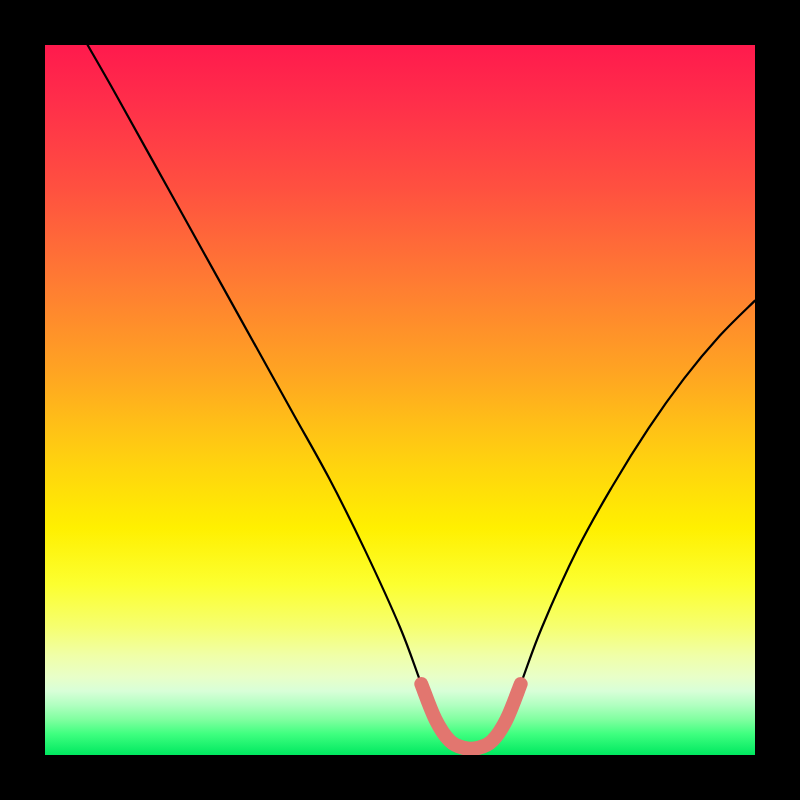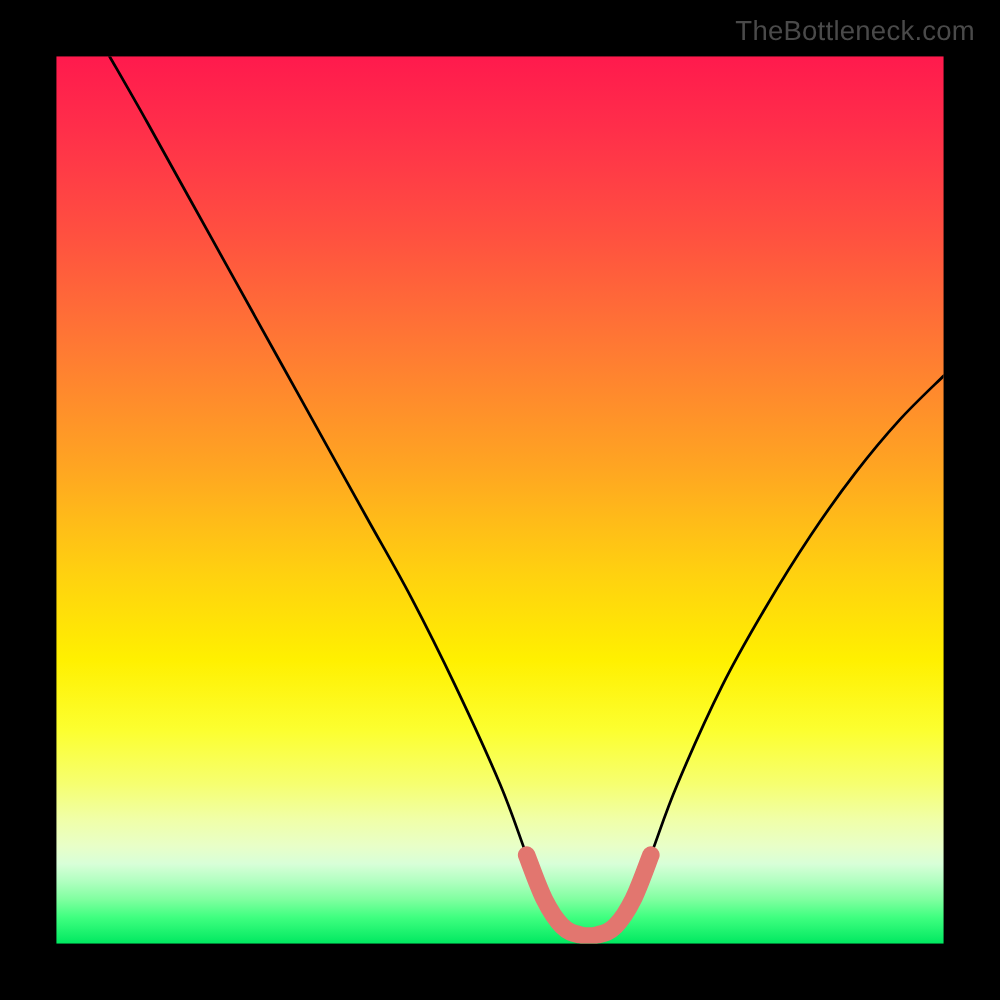--- a/index.html
+++ b/index.html
@@ -61,21 +61,20 @@
     color: #4a4a4a;
     font-size: 22px;
     letter-spacing: 0.2px;
   }
 </style>
 </head>
 <body>
 
 <div class="frame">
 
-  <div class="watermark">TheBottleneck.com</div>
 
   <div class="plot">
     <div class="gradient"></div>
     <svg class="curve" viewBox="0 0 710 710" preserveAspectRatio="none">
       <path id="main-curve" fill="none" stroke="#000" stroke-width="2.2" stroke-linecap="round" d="M 42.6 0 C 47.712 8.945999999999987, 59.498000000000005 29.251999999999928, 71 49.69999999999993 C 82.502 70.14799999999994, 93.72 90.596, 106.5 113.60000000000002 C 119.28 136.60400000000004, 129.22 154.496, 142 177.5 C 154.78 200.504, 164.72 218.396, 177.5 241.39999999999998 C 190.28 264.404, 200.22 282.296, 213 305.3 C 225.78 328.30400000000003, 235.71999999999997 346.196, 248.49999999999997 369.2 C 261.28 392.20399999999995, 271.21999999999997 408.818, 284 433.09999999999997 C 296.78000000000003 457.38199999999995, 306.72 477.262, 319.5 504.1 C 332.28 530.938, 344.776 557.918, 355 582.2 C 365.224 606.4820000000001, 369.91 622.386, 376.3 639 C 382.69 655.614, 385.38800000000003 664.276, 390.50000000000006 674.5 C 395.6120000000001 684.724, 399.588 690.688, 404.7 695.8 C 409.81199999999995 700.9119999999999, 413.78799999999995 701.622, 418.9 702.9 C 424.012 704.178, 427.98799999999994 704.178, 433.09999999999997 702.9 C 438.212 701.622, 442.188 700.9119999999999, 447.3 695.8 C 452.41200000000003 690.688, 456.388 684.724, 461.5 674.5 C 466.612 664.276, 469.31000000000006 655.614, 475.70000000000005 639 C 482.09000000000003 622.386, 486.77599999999995 606.4820000000001, 496.99999999999994 582.2 C 507.22399999999993 557.918, 519.72 529.6600000000001, 532.5 504.1 C 545.28 478.54, 555.22 461.926, 568 440.2 C 580.78 418.474, 590.72 402.57, 603.5 383.4 C 616.28 364.22999999999996, 626.22 350.31399999999996, 639 333.7 C 651.78 317.086, 661.72 305.158, 674.5 291.1 C 687.28 277.04200000000003, 703.61 261.98999999999995, 710 255.59999999999997"></path>
       <path id="marker-curve" fill="none" stroke="#e2766f" stroke-width="14" stroke-linecap="round" stroke-linejoin="round" d="M 376.3 639 C 378.856 645.39, 385.38800000000003 664.276, 390.50000000000006 674.5 C 395.6120000000001 684.724, 399.588 690.688, 404.7 695.8 C 409.81199999999995 700.9119999999999, 413.78799999999995 701.622, 418.9 702.9 C 424.012 704.178, 427.98799999999994 704.178, 433.09999999999997 702.9 C 438.212 701.622, 442.188 700.9119999999999, 447.3 695.8 C 452.41200000000003 690.688, 456.388 684.724, 461.5 674.5 C 466.612 664.276, 473.14400000000006 645.39, 475.70000000000005 639"></path>
     </svg>
   </div>
 
 </div>

